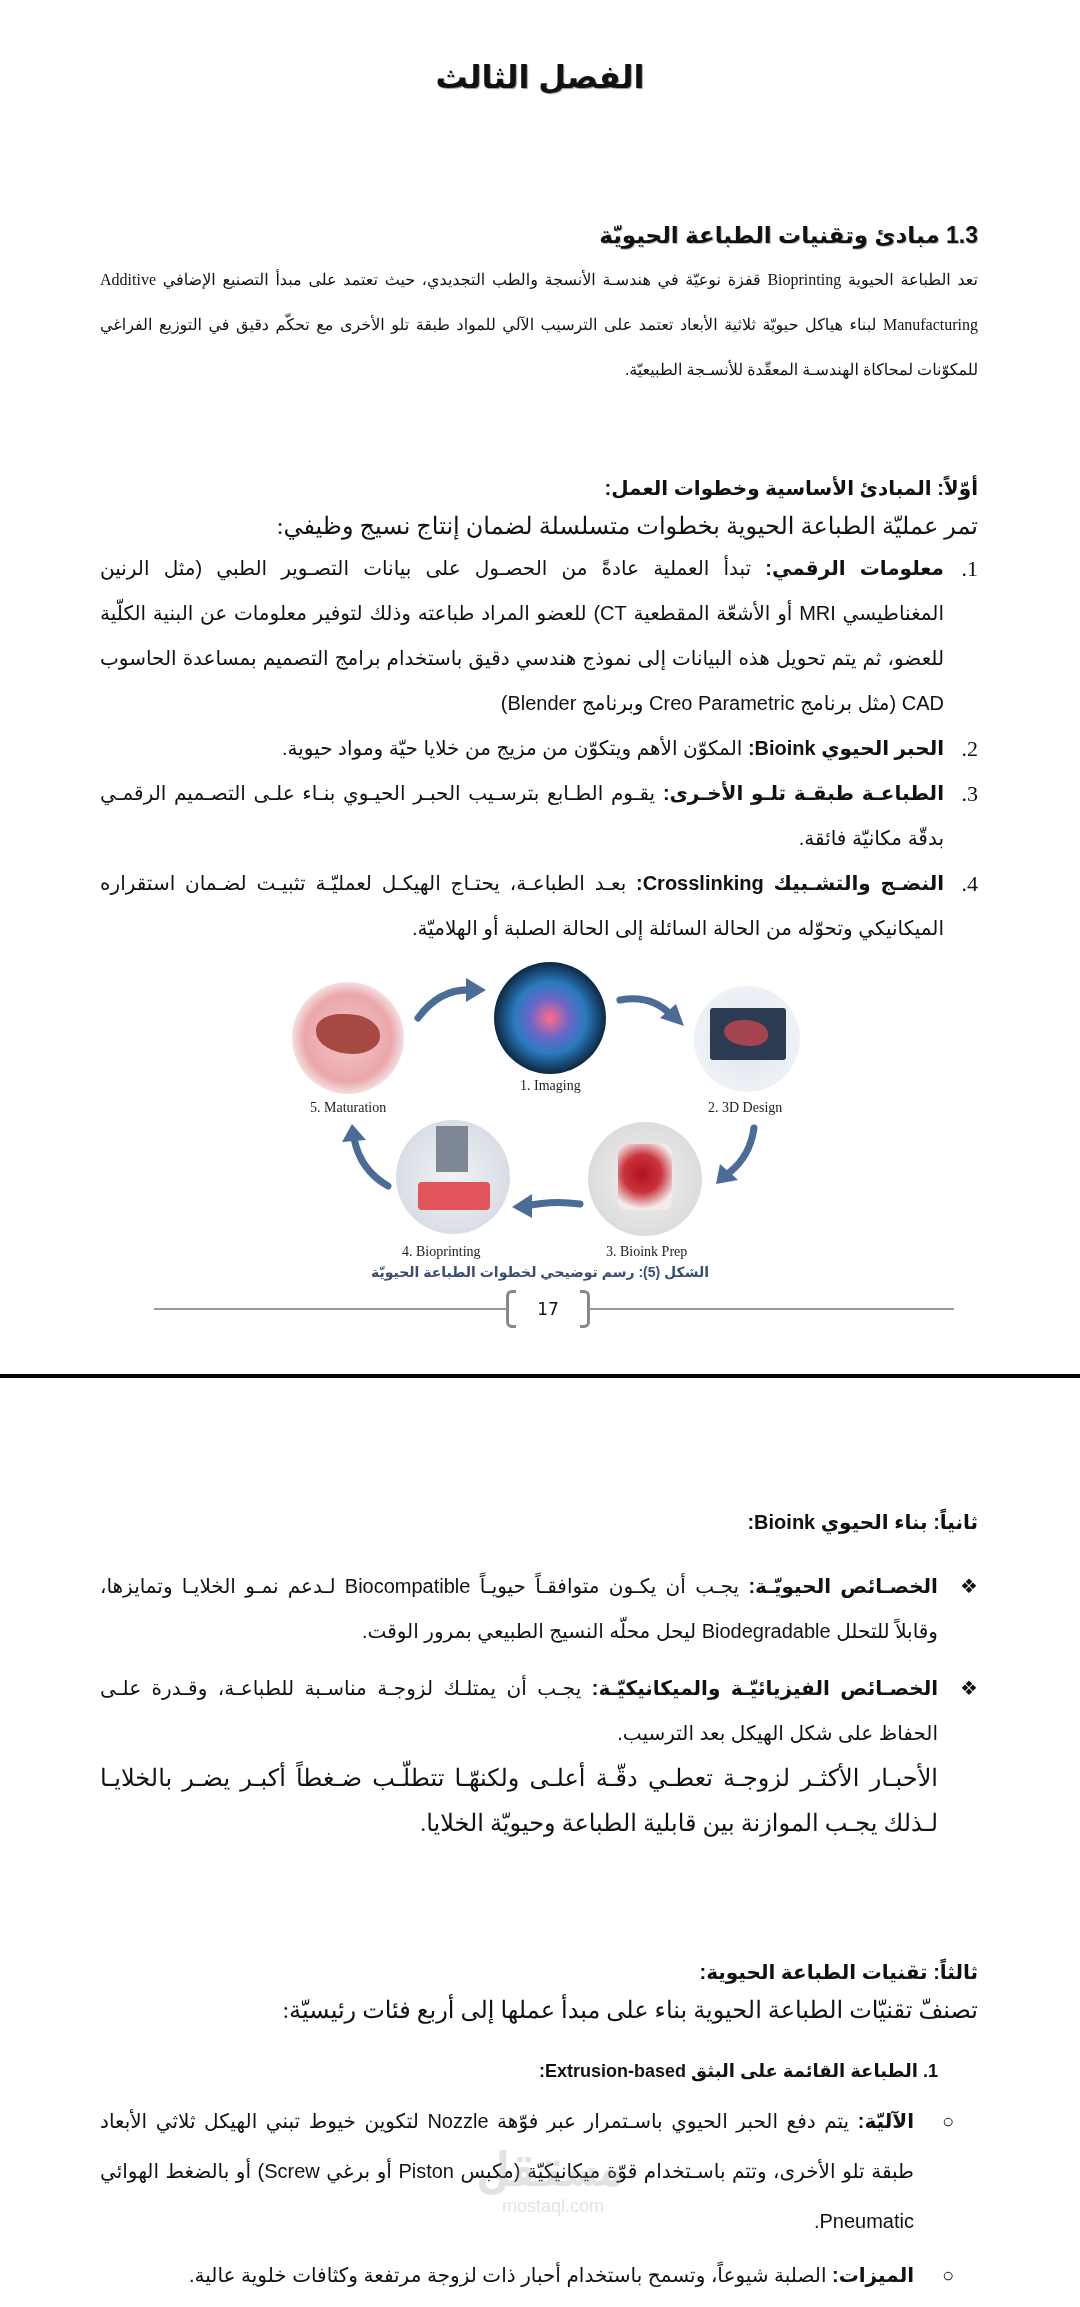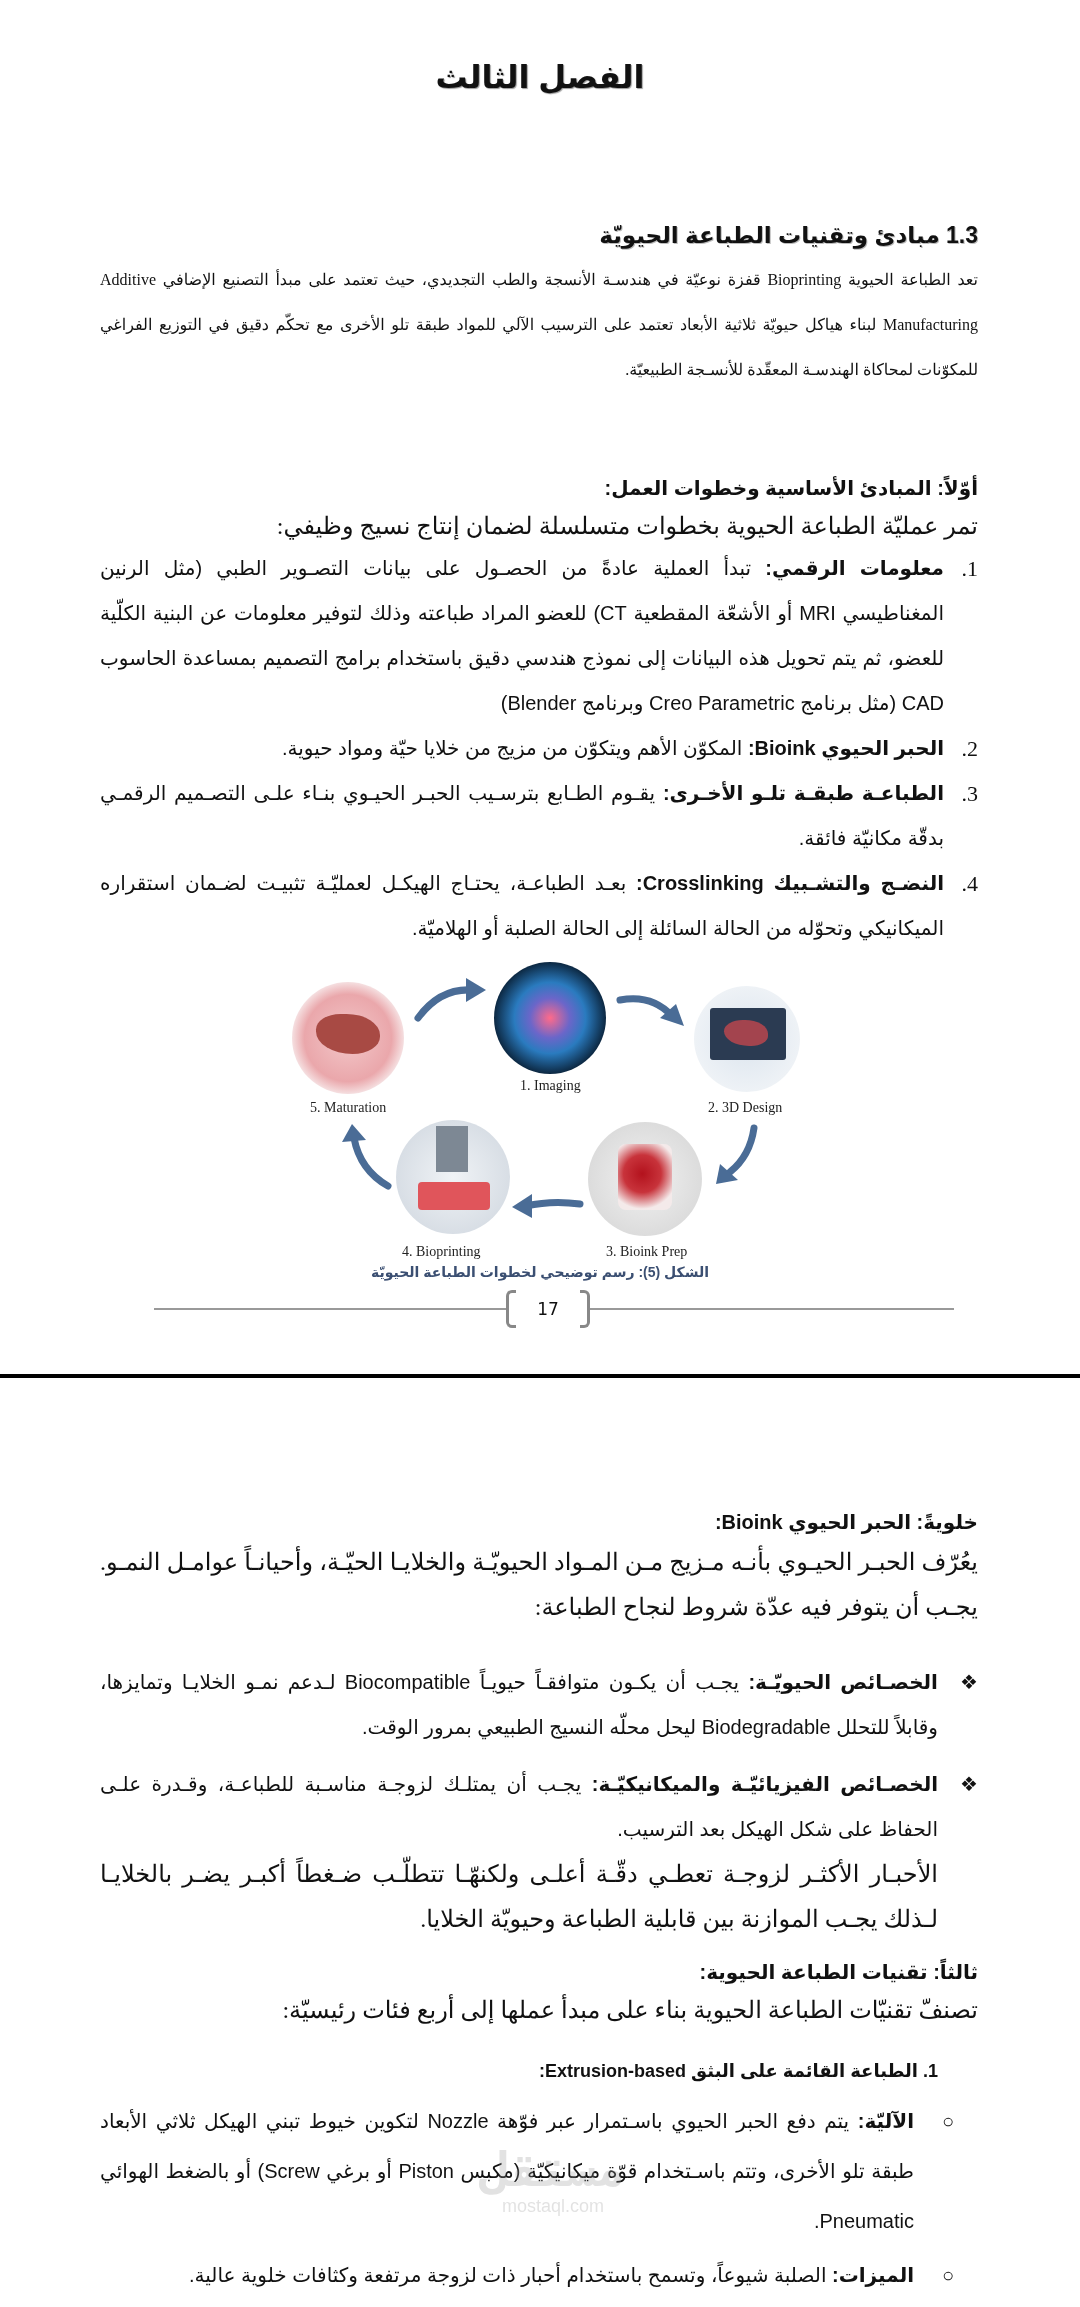--- a/index.html
+++ b/index.html
@@ -146,22 +146,21 @@
   <div class="page-num">
     <span class="br l"></span>
     <span>17</span>
     <span class="br r"></span>
   </div>
 </div>
 
 <div class="page-sep"></div>
 
 <div class="content" style="top:1510px;">
-  <div class="subhead" style="direction:rtl;">خلويةً: الحبر الحيوي Bioink:</div>
-  <p class="text" style="direction:rtl;line-height:45px;margin-top:6px;text-align:justify;">يعُرّف الحبـر الحيـوي بأنـه مـزيج مـن المـواد الحيويّـة والخلايـا الحيّـة، وأحيانـاً عوامـل النمـو. يجـب أن يتوفر فيه عدّة شروط لنجاح الطباعة:</p>
+  <div class="subhead" style="direction:rtl;">ثانياً: بناء الحيوي Bioink:</div>
   <ul class="bullets" style="direction:rtl;margin-top:30px;">
     <li style="margin-bottom:12px;">
       <span class="mark">❖</span>
       <span class="bold">الخصـائص الحيويّـة:</span><span> يجـب أن يكـون متوافقـاً حيويـاً Biocompatible لـدعم نمـو الخلايـا وتمايزها، وقابلاً للتحلل Biodegradable ليحل محلّه النسيج الطبيعي بمرور الوقت.</span>
     </li>
     <li>
       <span class="mark">❖</span>
       <span class="bold">الخصـائص الفيزيائيّـة والميكانيكيّـة:</span><span> يجـب أن يمتلـك لزوجـة مناسـبة للطباعـة، وقـدرة علـى الحفاظ على شكل الهيكل بعد الترسيب.</span>
     </li>
   </ul>

